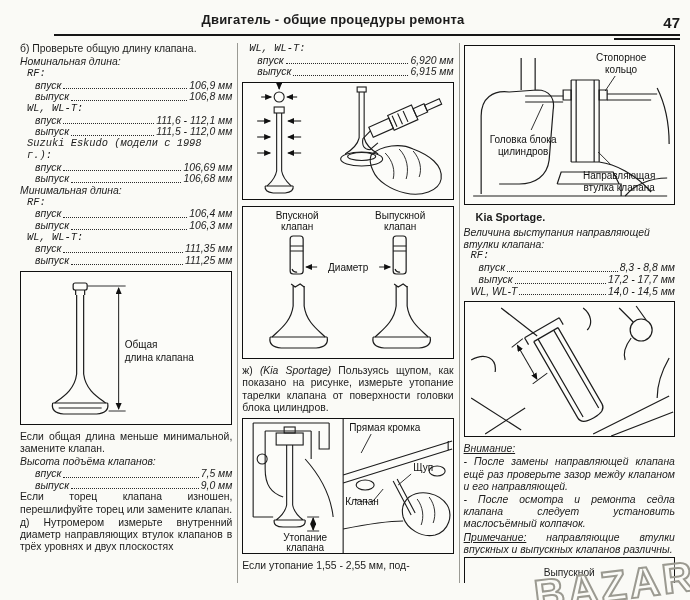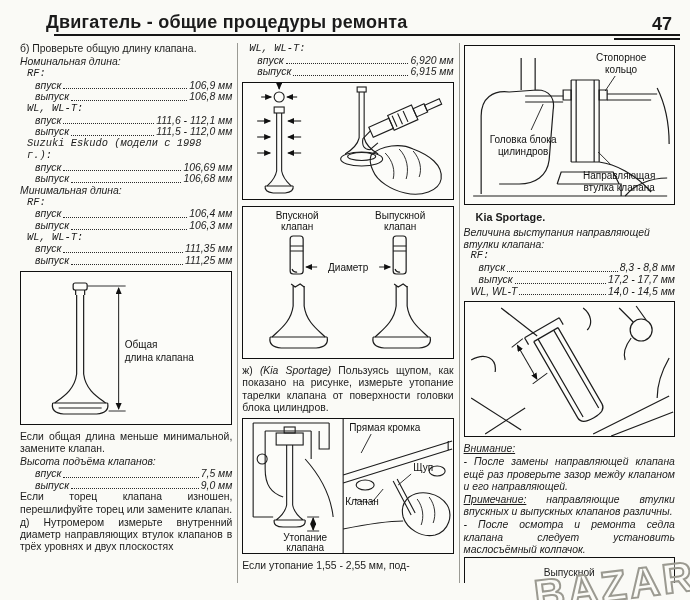--- a/index.html
+++ b/index.html
@@ -4,23 +4,23 @@
 <style>
   html,body { margin:0; padding:0; }
   body {
     width:690px; height:600px; overflow:hidden; position:relative;
     background:#fafaf6; color:#1b1b1b;
     font-family:"Liberation Sans", sans-serif;
   }
   .page { position:absolute; inset:0; padding:4px 10px 0 16px; box-sizing:border-box; }
   
   .header { position:relative; height:34px; }
-  .h-title { position:absolute; left:30px; right:60px; top:8px; text-align:left;
-             font-weight:bold; font-size:18px; letter-spacing:0.2px; }
-  .h-num   { position:absolute; right:8px; top:10px; font-weight:bold; font-size:18px; }
+  .h-title { position:absolute; left:30px; right:60px; top:8px; text-align:center;
+             font-weight:bold; font-size:13px; letter-spacing:0.2px; }
+  .h-num   { position:absolute; right:0; top:10px; font-weight:bold; font-size:15px; }
   .h-rule  { position:absolute; top:30px; left:38px; right:0; height:2px; background:#161616; }
   .h-rule2 { position:absolute; top:34px; right:0; width:66px; height:2px; background:#161616; }
   
   .cols { display:flex; margin-top:5px; }
   .col  { width:33.33%; box-sizing:border-box; padding:0 5px 0 4px; }
   .col.mid, .col.rgt { border-left:1px solid #9a9a94; }
   
   .p   { font-size:10.4px; line-height:12.2px; text-align:justify; margin:0 0 1px; }
   .it  { font-style:italic; }
   .ul  { text-decoration:underline;margin-top:33px; }
@@ -349,21 +349,21 @@
             <path d="M168 20 L154 6 M181 18 L171 4 M166 36 C160 44 158 52 160 58"></path>
             <path d="M6 58 C20 50 32 56 30 70 M6 96 L56 128 M20 132 L60 106"></path>
             <path d="M128 132 L204 94 M146 134 L208 110 M204 56 C196 70 192 84 192 96"></path>
             <path d="M36 6 L72 34 M118 6 C126 12 128 22 122 28"></path>
           </g>
         </svg>
       </div>
 
       <div class="p it"><span class="ul">Внимание:</span></div>
       <div class="p it">- После замены направляющей клапана ещё раз проверьте зазор между клапаном и его направляющей.</div>
+      <div class="p it">- После осмотра и ремонта седла клапана следует установить маслосъёмный колпачок.</div>
       <div class="p it"><span class="ul">Примечание:</span><span> направляющие втулки впускных и выпускных клапанов различны.</span></div>
-      <div class="p it">- После осмотра и ремонта седла клапана следует установить маслосъёмный колпачок.</div>
 
       <div class="figpartial"><span>Выпускной</span></div>
     </div>
   </div>
 
   <div class="wm">BAZAR</div>
 </div>
 
 </body></html>

